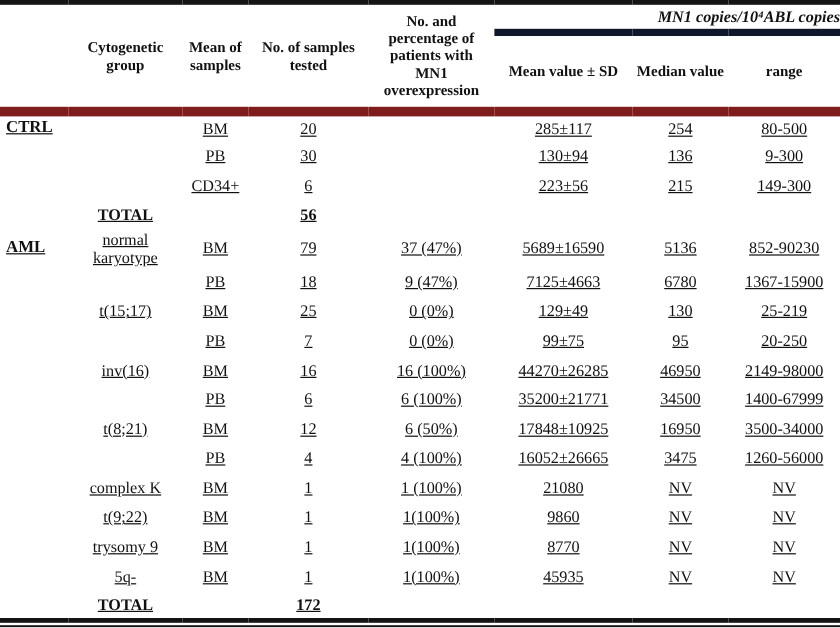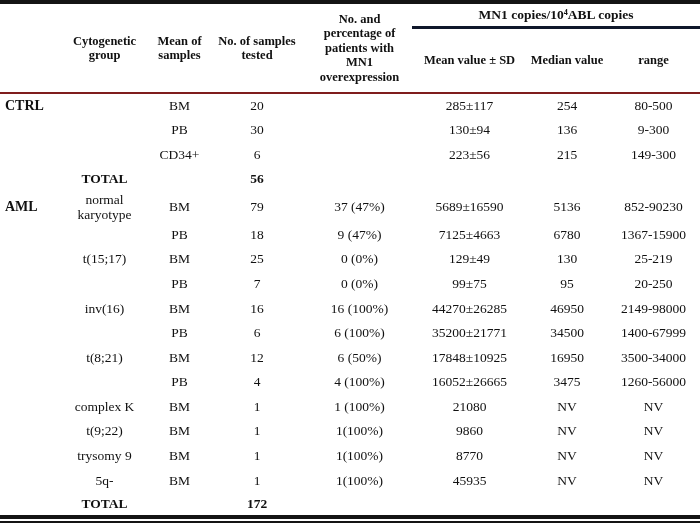--- a/index.html
+++ b/index.html
@@ -35,34 +35,36 @@
   th, td {
     padding: 0;
     vertical-align: middle;
     text-align: center;
     overflow: hidden;
   }
   thead th {
     font-size: 12.5px;
     font-weight: bold;
     line-height: 1.15;
-    border-bottom: 2px solid #7f1d1d;
+    border-bottom: 8px solid #7f1d1d;
   }
   tr.hrowA { height: 25px; }
   tr.hrowB { height: 66px; }
   tr.hrowB th { white-space: nowrap; }
   th.span-th {
+    font-style: italic;
     font-size: 13.5px;
-    border-bottom: 3px solid #0f172a;
+    border-bottom: 6px solid #0f172a;
     vertical-align: middle;
+    text-align: right;
   }
   th.overexp-th {
     padding: 0 4px;
   }
-  tbody tr { height: 24px; }
+  tbody tr { height: 24px; text-decoration: underline; }
   tbody td {
     font-size: 13.5px;
     line-height: 1.12;
   }
   td.col-group {
     text-align: left;
     font-weight: bold;
     font-size: 14px;
     padding-left: 5px;
   }

